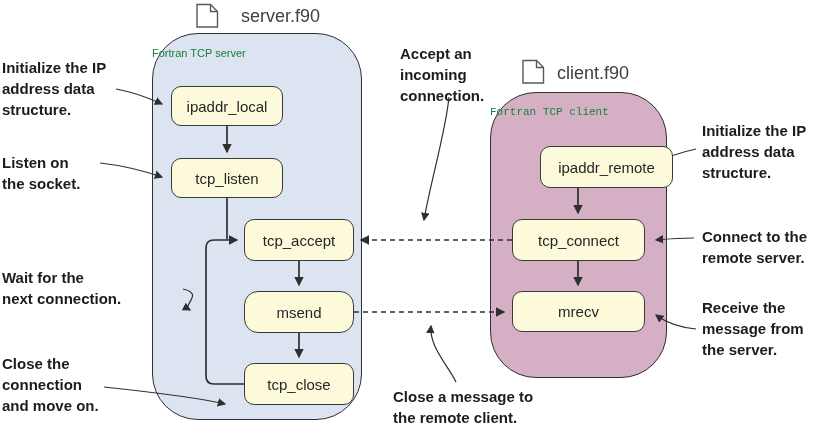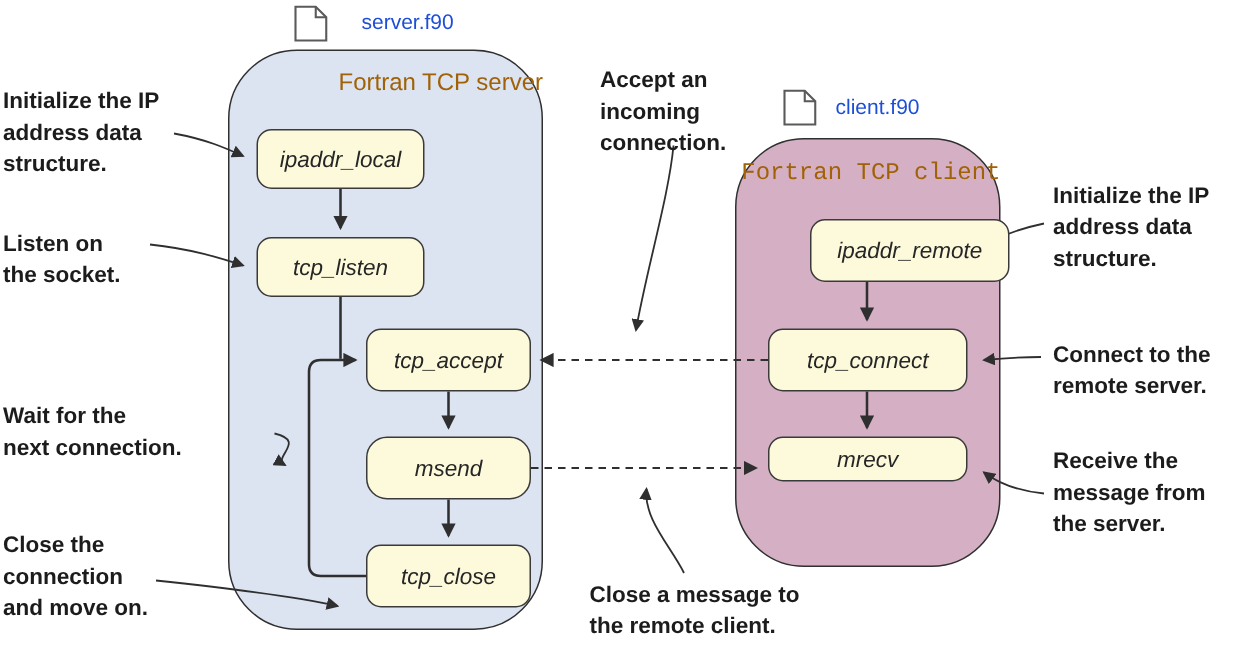--- a/index.html
+++ b/index.html
@@ -13,37 +13,37 @@
   #stage{
     position:relative;width:831px;height:434px;background:#ffffff;overflow:hidden;
     font-family:"Liberation Sans",sans-serif;color:var(--text);
   }
   .container-box{
     position:absolute;border:1.7px solid var(--line);border-radius:46px;box-sizing:border-box;
   }
   #server-container{left:152px;top:33px;width:210px;height:387px;background:var(--server-fill);}
   #client-container{left:490px;top:92px;width:177px;height:286px;background:var(--client-fill);}
   .container-title{
-    position:absolute;text-align:right;font-size:16px;color:#a16207;
+    position:absolute;text-align:left;font-size:11px;color:#15803d;
   }
   #server-title{left:152px;top:47px;width:210px;}
   #client-title{left:490px;top:106px;width:177px;font-family:Liberation Mono, monospace;}
   svg.layer{position:absolute;left:0;top:0;z-index:3;}
   .node{
     position:absolute;z-index:4;box-sizing:border-box;
     background:var(--node-fill);border:1.6px solid #3a3a3a;border-radius:10px;
     display:flex;align-items:center;justify-content:center;
-    font-size:15px;color:#262626;font-style:italic;
+    font-size:15px;color:#262626;
   }
   .ann{
     position:absolute;z-index:5;font-size:15px;font-weight:bold;line-height:21px;
     white-space:pre-line;color:var(--text);letter-spacing:0px;
   }
   .file-label{
-    position:absolute;z-index:5;font-size:14px;color:#1d4ed8;text-align:right;
+    position:absolute;z-index:5;font-size:18px;color:#404040;text-align:right;
   }
 </style>
 </head>
 <body>
 
 <div id="stage">
 
   <div id="server-container" class="container-box"></div>
   <div id="client-container" class="container-box"></div>
 
@@ -102,21 +102,21 @@
   <div class="file-label" style="left:557px;top:63px;">client.f90</div>
 
   <div class="node" style="left:171px;top:86px;width:112px;height:40px;">ipaddr_local</div>
   <div class="node" style="left:171px;top:158px;width:112px;height:40px;">tcp_listen</div>
   <div class="node" style="left:244px;top:219px;width:110px;height:42px;">tcp_accept</div>
   <div class="node" style="left:244px;top:291px;width:110px;height:42px;border-radius:14px;">msend</div>
   <div class="node" style="left:244px;top:363px;width:110px;height:42px;">tcp_close</div>
 
   <div class="node" style="left:540px;top:146px;width:133px;height:42px;">ipaddr_remote</div>
   <div class="node" style="left:512px;top:219px;width:133px;height:42px;">tcp_connect</div>
-  <div class="node" style="left:512px;top:291px;width:133px;height:30px;">mrecv</div>
+  <div class="node" style="left:512px;top:291px;width:133px;height:41px;">mrecv</div>
 
   <div class="ann" style="left:2px;top:57px;width:140px;">Initialize the IP
 address data
 structure.</div>
   <div class="ann" style="left:2px;top:152px;width:140px;">Listen on
 the socket.</div>
   <div class="ann" style="left:2px;top:267px;width:160px;">Wait for the
 next connection.</div>
   <div class="ann" style="left:2px;top:353px;width:140px;">Close the
 connection

